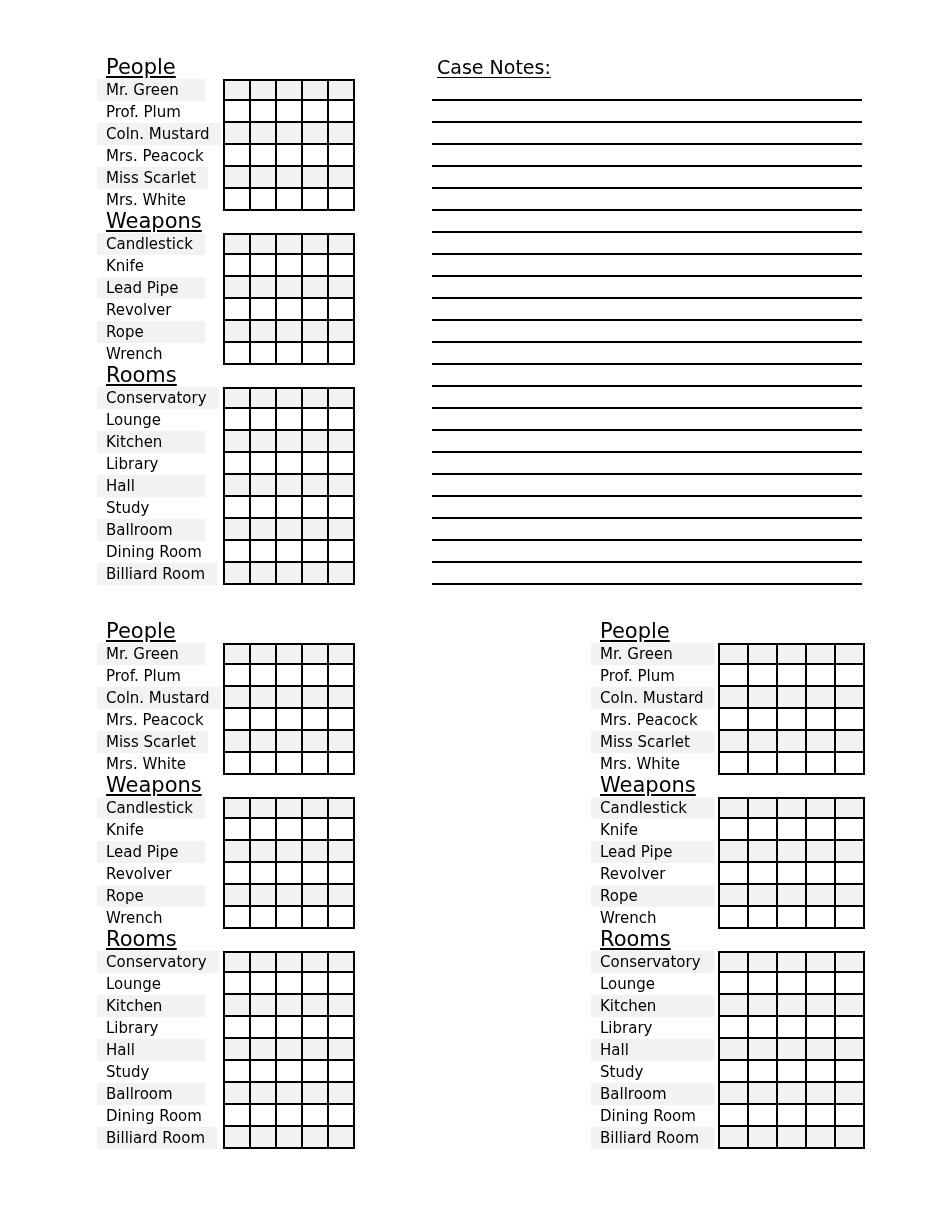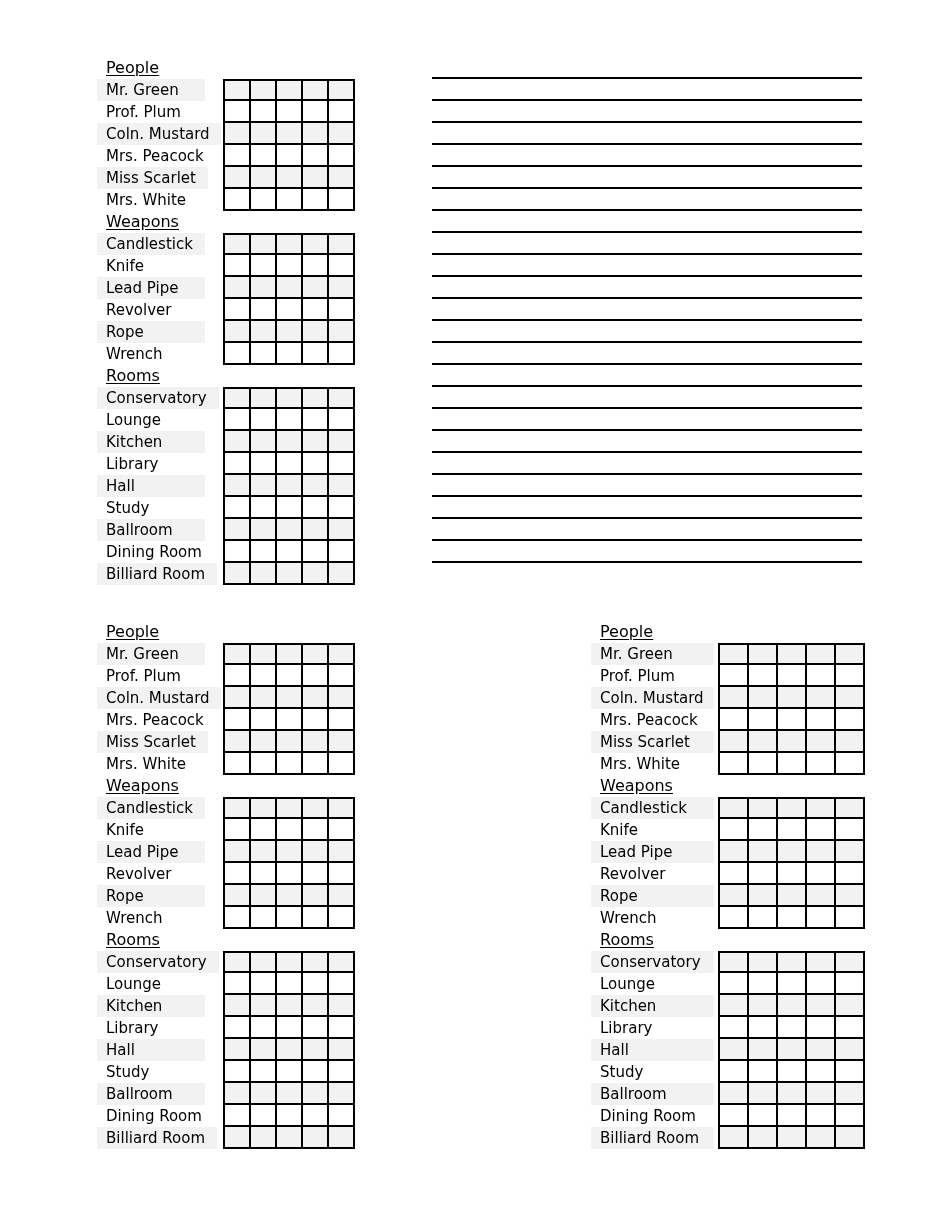--- a/index.html
+++ b/index.html
@@ -21,21 +21,21 @@
 
   
   .sheet { position: absolute; width: 280px; }
   .sheet-top-left     { left: 97px;  top: 57px;  }
   .sheet-bottom-left  { left: 97px;  top: 621px; }
   .sheet-bottom-right { left: 591px; top: 621px; }
 
   .heading {
     height: 22px;
     line-height: 21px;
-    font-size: 16px;
+    font-size: 21px;
     padding-left: 9px;
     text-decoration: underline;
     text-underline-offset: 2px;
     white-space: nowrap;
   }
 
   .row { position: relative; height: 22px; }
 
   .label {
     position: absolute;
@@ -306,20 +306,21 @@
           <div class="cell" role="checkbox" aria-checked="false"></div>
           <div class="cell" role="checkbox" aria-checked="false"></div>
           <div class="cell" role="checkbox" aria-checked="false"></div>
           <div class="cell" role="checkbox" aria-checked="false"></div>
           <div class="cell" role="checkbox" aria-checked="false"></div>
         </div>
       </div>
     </section>
 
   <section class="notes">
+    <h2 class="notes-title">Case Notes:</h2>
     <div id="case-notes-lines">
         <div class="note-line"></div>
         <div class="note-line"></div>
         <div class="note-line"></div>
         <div class="note-line"></div>
         <div class="note-line"></div>
         <div class="note-line"></div>
         <div class="note-line"></div>
         <div class="note-line"></div>
         <div class="note-line"></div>

